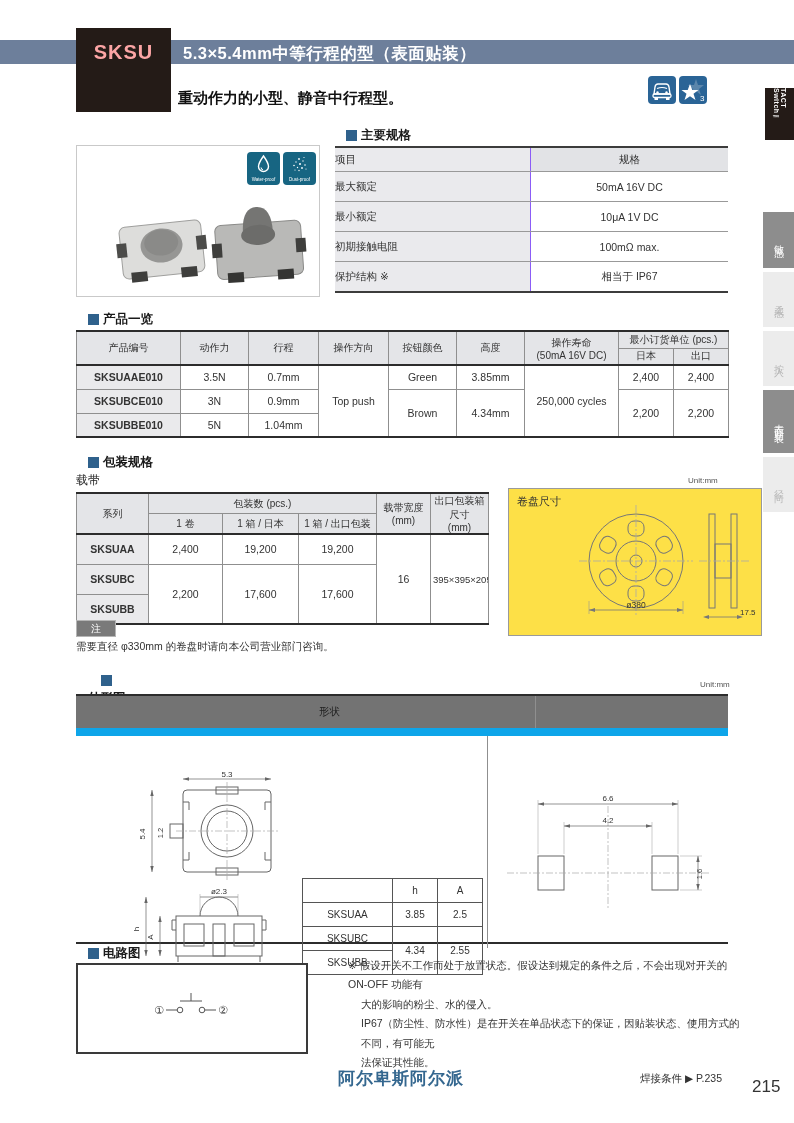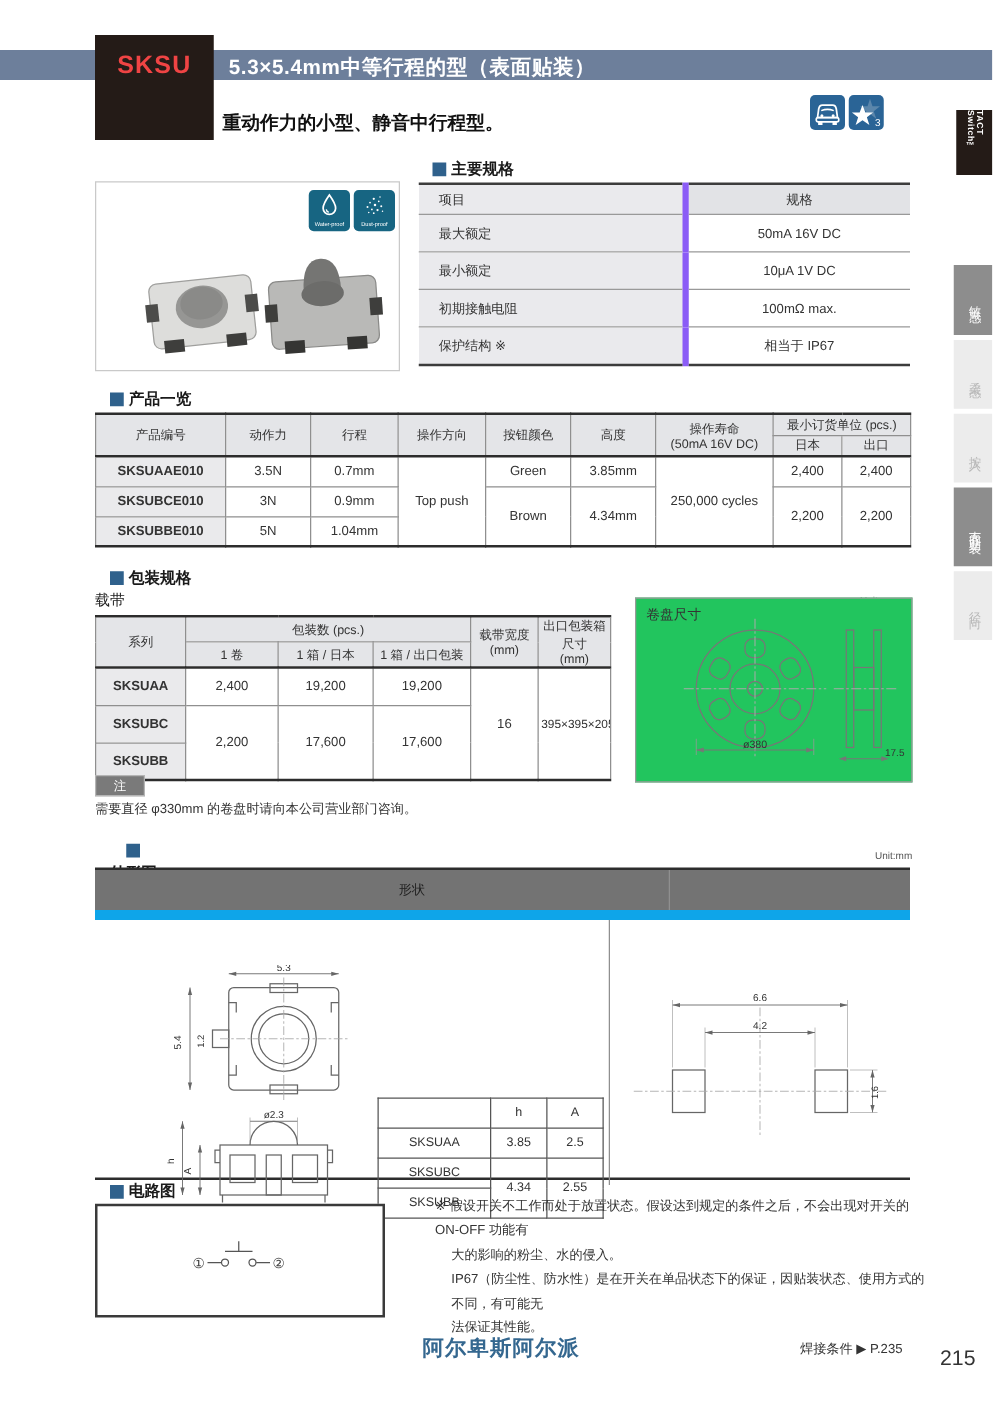--- a/index.html
+++ b/index.html
@@ -4,21 +4,21 @@
 <style>
   html,body{margin:0;padding:0;background:#ffffff;}
   .page{position:relative;width:794px;height:1123px;background:#fff;overflow:hidden;
         font-family:"Liberation Sans","DejaVu Sans",sans-serif;color:#222;}
   .abs{position:absolute;}
 
   
   .titlebar{left:0;top:40px;width:794px;height:24px;background:#6d7f9b;z-index:1;}
   .skubox{left:76px;top:28px;width:95px;height:84px;background:#241b17;z-index:2;
           text-align:center;}
-  .sku-text{display:block;margin-top:13px;color:#ef4444;font-weight:bold;font-size:20px;letter-spacing:1px;}
+  .sku-text{display:block;margin-top:13px;color:#fca5a5;font-weight:bold;font-size:20px;letter-spacing:1px;}
   .main-title{left:183px;top:43px;z-index:2;color:#fff;font-weight:bold;font-size:16.5px;letter-spacing:.5px;}
   .subtitle{left:178px;top:89px;font-weight:bold;font-size:15px;color:#111;}
   .hbadge{width:28px;height:28px;border-radius:4px;background:#2a6496;z-index:2;}
 
   
   .tactbox{left:765px;top:88px;width:29px;height:52px;background:#241b17;display:flex;align-items:center;justify-content:center;}
   .tactbox span{writing-mode:vertical-rl;color:#fff;font-size:7px;font-weight:bold;letter-spacing:.5px;}
   .stab{left:763px;width:31px;display:flex;align-items:center;justify-content:center;}
   .stab span{writing-mode:vertical-rl;font-size:10px;letter-spacing:3px;}
   .stab.dark{background:#8d8d8d;} .stab.dark span{color:#fff;}
@@ -36,35 +36,35 @@
 
   .unitlbl{font-size:8px;color:#555;}
 
   
   table{border-collapse:collapse;table-layout:fixed;font-size:10.5px;color:#333;}
   th,td{padding:0 2px;text-align:center;vertical-align:middle;font-weight:normal;overflow:hidden;}
 
   
   .spec{width:393px;border-top:2px solid #3c3c3c;border-bottom:2px solid #3c3c3c;}
   .spec th,.spec td{border-bottom:1px solid #999;height:29px;}
-  .spec .c1{width:193px;border-right:5px solid #8b5cf6;background:#eaeaed;text-align:left;padding-left:16px;}
+  .spec .c1{width:193px;border-right:1px solid #8b5cf6;background:#eaeaed;text-align:left;padding-left:0;}
   .spec thead th{background:#e2e3e6;height:23px;text-align:center;padding-left:2px;}
   .spec tbody tr:last-child td{border-bottom:none;}
 
   
   .grid{border-top:2px solid #2c2c2c;border-bottom:2.5px solid #2c2c2c;}
   .grid th,.grid td{border:1px solid #8f8f8f;}
   .grid thead th{background:#e4e5e8;font-size:10px;}
   .grid thead{border-bottom:2px solid #2c2c2c;}
   .grid td.rowhead{background:#eaeaec;font-weight:bold;}
   .plist{width:652px;} .plist thead tr{height:17px;} .plist tbody tr{height:24px;}
   .pack{width:412px;} .pack thead tr{height:18px;} .pack tbody tr{height:30px;}
 
   
-  .reelbox{left:508px;top:478px;width:220px;height:146px;border:1px solid #9a9a9a;background:#22c55e;}
+  .reelbox{left:508px;top:488px;width:220px;height:146px;border:1px solid #9a9a9a;background:#fde047;padding-left:32px;}
   .reeltitle{position:absolute;left:8px;top:5px;font-size:11px;color:#333;}
 
   .notebadge{left:76px;top:620px;width:38px;height:15px;background:#7a7a7a;color:#fff;font-size:10px;
              display:flex;align-items:center;justify-content:center;border:1px solid #b5b5b5;}
   .notetext{left:76px;top:640px;font-size:10.5px;color:#333;}
 
   
   .outline-table{left:76px;top:694px;width:652px;height:246px;border-top:2px solid #2c2c2c;border-bottom:2px solid #2c2c2c;}
   .outline-header{display:flex;height:32px;border-bottom:8px solid #0ea5e9;background:#737373;padding-left:48px;}
   .outline-header .col1{width:412px;display:flex;align-items:center;justify-content:center;font-size:10.5px;border-right:1px solid #8f8f8f;box-sizing:border-box;}

